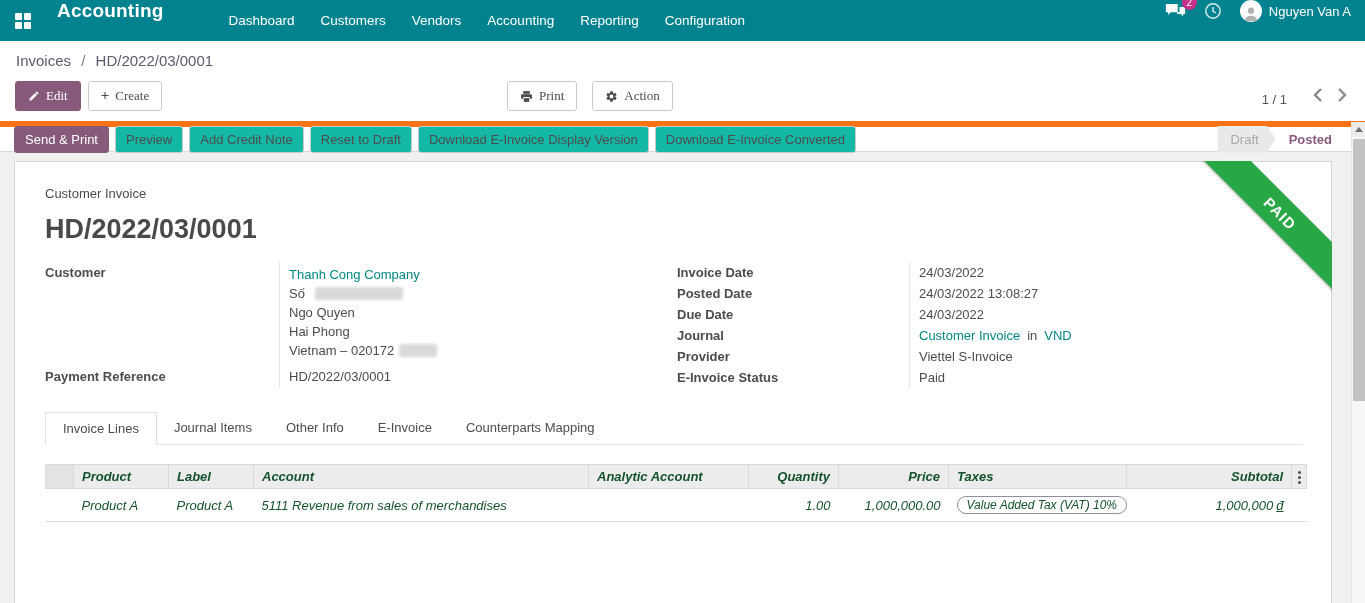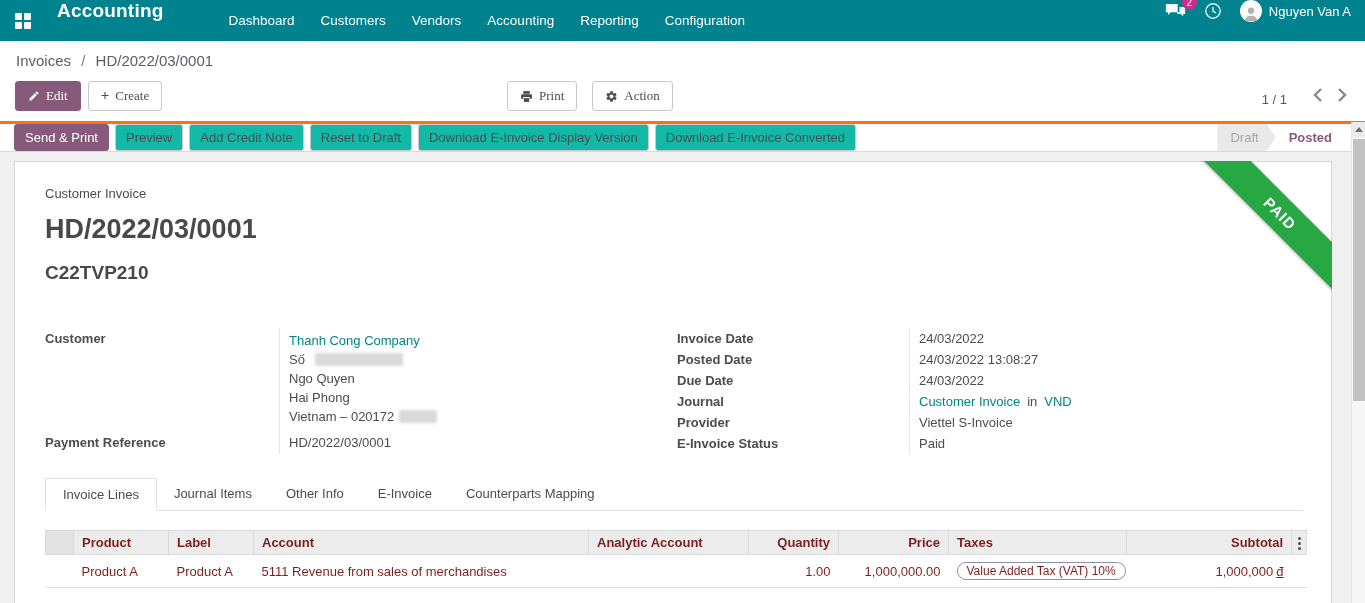--- a/index.html
+++ b/index.html
@@ -31,21 +31,21 @@
          border:1px solid #c9c9c9; background:#fff; color:#4c4c4c; border-radius:3px; cursor:pointer;
          font-family:Liberation Serif, serif; }
   .btn-primary { background:#875a7b; border-color:#875a7b; color:#fff; }
   .plus-ico::before { content:"+"; font-weight:700; font-size:15px; line-height:10px; }
   .center-btns { position:absolute; left:507px; top:40px; display:flex; gap:15px; }
   .pager { position:absolute; right:78px; top:51px; font-size:13px; color:#555; }
   .pager-nav { position:absolute; right:18px; top:47px; display:flex; gap:14px; }
   .pg-btn { cursor:pointer; display:flex; align-items:center; }
 
   
-  .statusbar { position:relative; height:31px; background:#fff; border-top:3px solid #f97316;
+  .statusbar { position:relative; height:31px; background:#fff; border-top:6px solid #f97316;
                border-bottom:1px solid #d9d9d9; display:flex; align-items:center; padding-left:14px; gap:6px; }
   .sbtn { font-size:13px; padding:5px 10px; border:1px solid #c9c9c9; background:#14b8a6; color:#4c4c4c;
           border-radius:3px; cursor:pointer; font-family:inherit; white-space:nowrap; }
   .sbtn-primary { background:#875a7b; border-color:#875a7b; color:#fff; }
   .annot { display:inline-flex; border:3px solid #cf3425; padding:2px 3px; margin:-6px -3px; z-index:3; }
   .states { margin-left:auto; margin-right:20px; display:flex; align-items:center; font-size:13px; }
   .state-draft { background:#e9e9e9; color:#a9a9a9; padding:6px 17px 6px 13px;
                  clip-path:polygon(0 0, calc(100% - 9px) 0, 100% 50%, calc(100% - 9px) 100%, 0 100%); }
   .state-posted { color:#875a7b; font-weight:700; padding:6px 13px; }
 
@@ -77,21 +77,21 @@
             filter:blur(1.5px); vertical-align:-2px; }
   .jsep { margin:0 7px; }
 
   
   .tabs { margin-top:24px; border-bottom:1px solid #dee2e6; display:flex; }
   .tab { padding:8px 17px; font-size:13px; color:#4c4c4c; cursor:pointer; margin-bottom:-1px; }
   .tab.active { background:#fff; border:1px solid #dee2e6; border-bottom:1px solid #fff; }
 
   
   .lines-wrap { margin-top:19px; width:1261px; }
-  table { border-collapse:collapse; width:100%; font-size:13px; color:#7f1d1d; table-layout:fixed; }
+  table { border-collapse:collapse; width:100%; font-size:13px; color:#14532d; table-layout:fixed;font-style:italic; }
   thead th { background:#ececec; border:1px solid #d9d9d9; font-weight:700; text-align:left;
              padding:4px 8px; white-space:nowrap; overflow:hidden; }
   thead th.sel { background:#e3e3e3; }
   tbody td { border-bottom:1px solid #dcdcdc; padding:7px 8px; background:#fff; white-space:nowrap; overflow:hidden; }
   .ra { text-align:right; }
   .tax-pill { display:inline-block; border:1px solid #8f8f9f; border-radius:11px; padding:1px 9px;
               font-size:12px; background:#fff; }
   .dong { text-decoration:underline; margin-left:3px; }
   .dots { display:inline-flex; flex-direction:column; gap:2px; vertical-align:middle; cursor:pointer; }
   .dots i { width:3px; height:3px; border-radius:50%; background:#4c4c4c; }
@@ -219,21 +219,20 @@
 
 <div class="main">
   <div class="card">
 
     <div class="ribbon-box">
       <div class="ribbon-band">PAID</div>
     </div>
 
     <div class="type-label">Customer Invoice</div>
     <div class="inv-number">HD/2022/03/0001</div>
-    <div class="inv-ref">C22TVP210</div>
 
     <div class="fields">
 
       <div class="group g1">
         <div class="frow">
           <div class="flabel">Customer</div>
           <div class="fvalue addr">
             <div><span class="link">Thanh Cong Company</span></div>
             <div><span>Số</span>
                  <span class="redact" style="width:88px; margin-left:6px;"></span></div>

